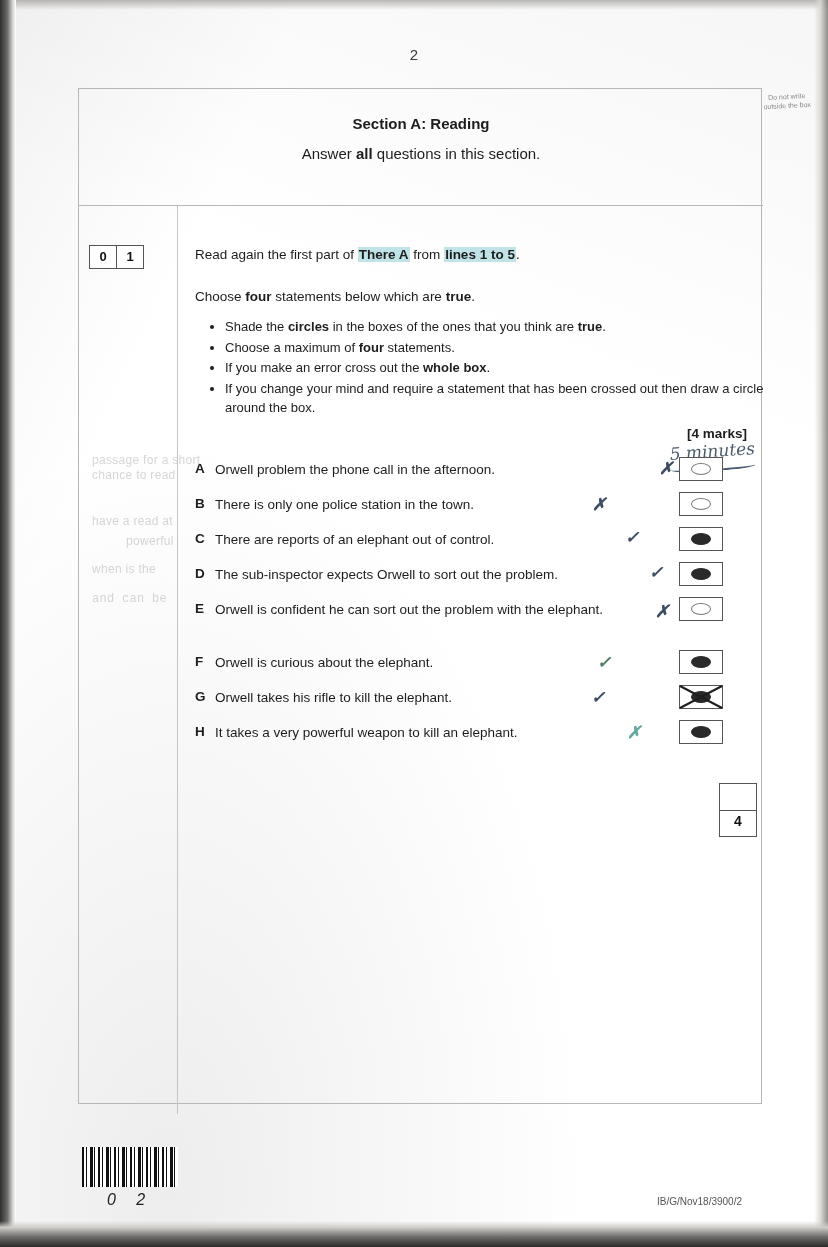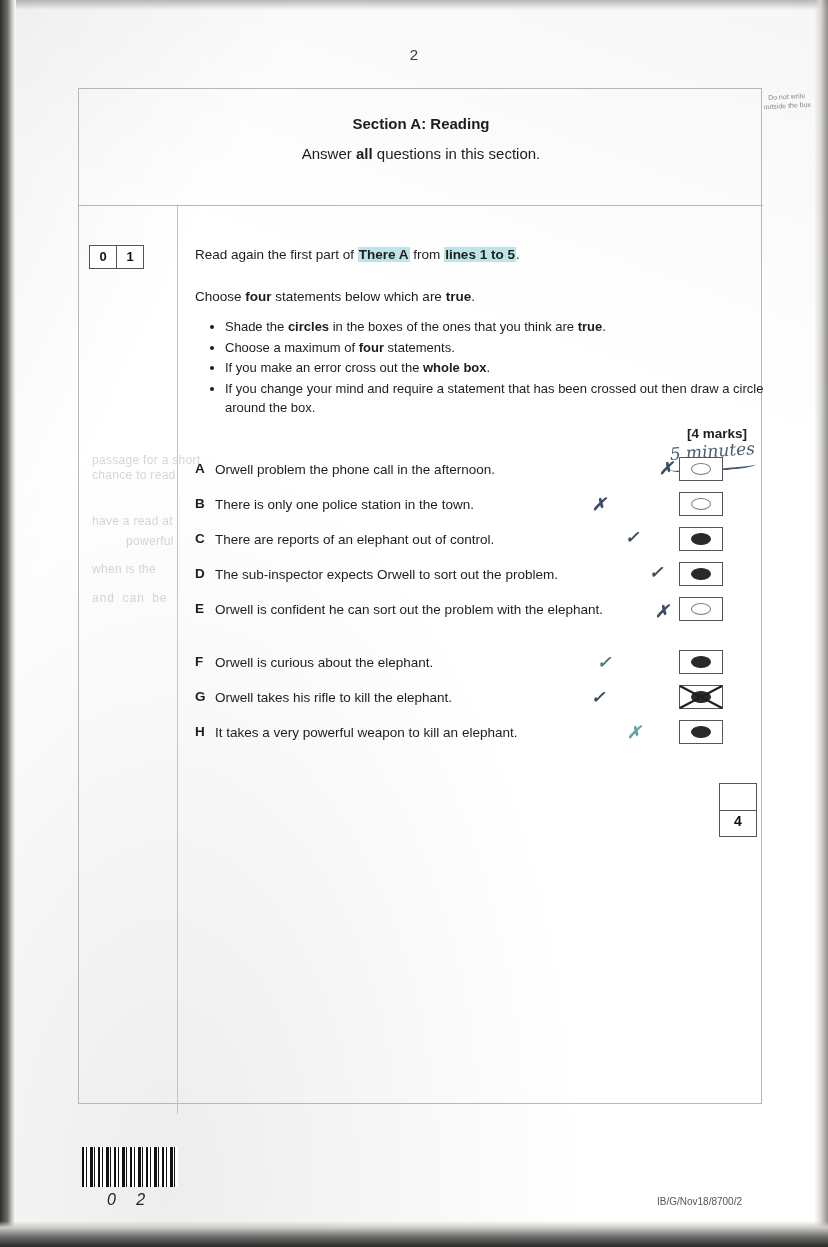--- a/index.html
+++ b/index.html
@@ -426,15 +426,15 @@
     </div>
 
     <div class="total-box">
       <div class="divider"></div>
       <div class="val">4</div>
     </div>
   </div>
 
   <div class="barcode"></div>
   <div class="barcode-label">0 2</div>
-  <div class="footer-code">IB/G/Nov18/8700/2</div>
+  <div class="footer-code">IB/G/Nov18/3900/2</div>
 
 </div>
 
 </body></html>

